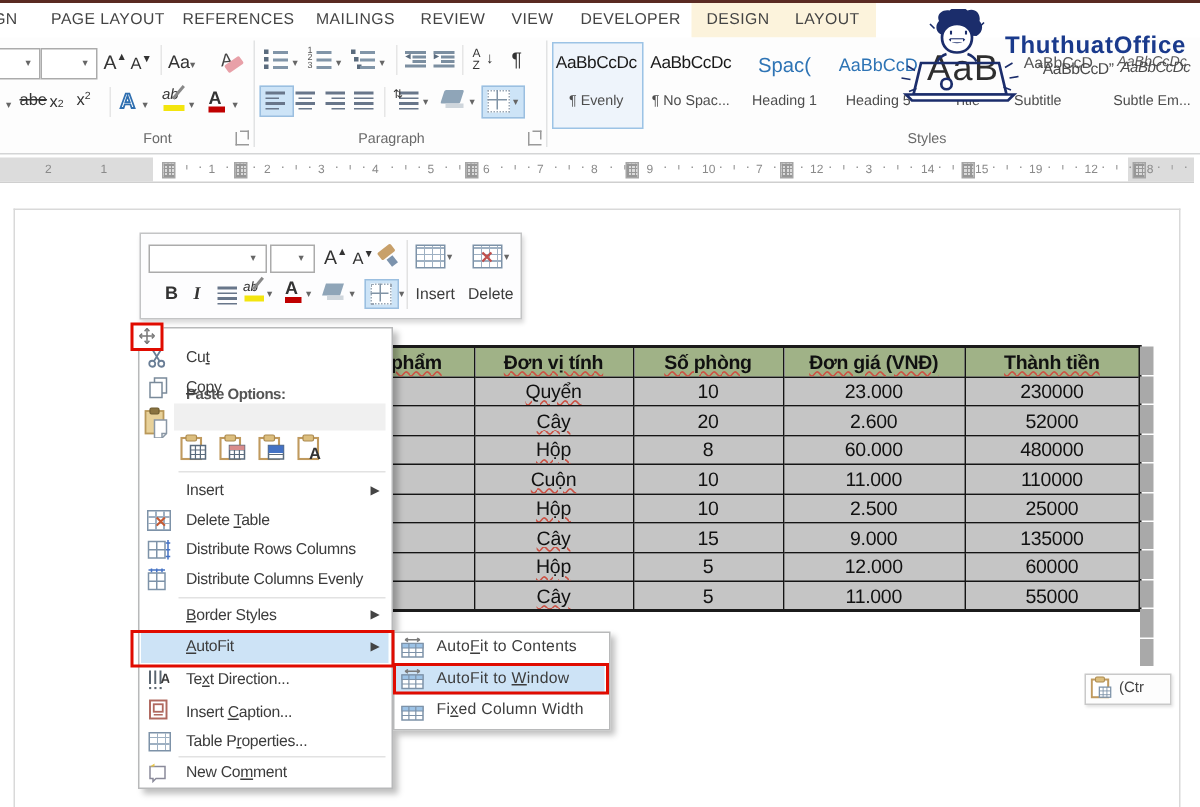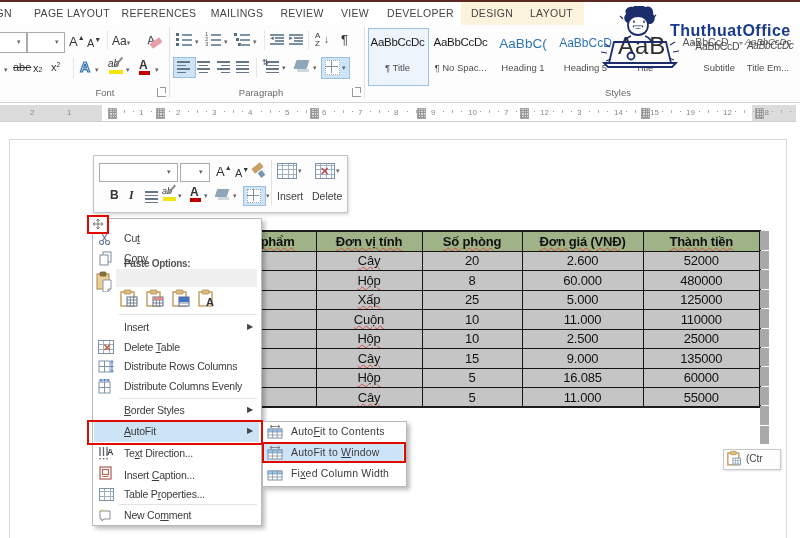--- a/index.html
+++ b/index.html
@@ -140,40 +140,40 @@
 <div class="a" style="left:295px;top:60px;width:13px;height:9px;background:#8fa5b8;transform:skewX(-18deg);border-radius:1px"></div>
 <div class="a" style="left:297px;top:69px;width:12px;height:3px;background:#cfd6dc"></div>
 <div class="a dd" style="left:313px;top:64px">▾</div>
 <div class="a" style="left:321px;top:57px;width:27px;height:20px;background:#cde4f7;border:1px solid #9bbfe0"></div>
 <div class="a" style="left:325px;top:60px;width:13px;height:13px;border:1px dotted #9aa7b5;background:#fff"></div>
 <div class="a" style="left:325px;top:66px;width:13px;height:1px;background:#8093a5"></div>
 <div class="a" style="left:331px;top:60px;width:1px;height:13px;background:#8093a5"></div>
 <div class="a dd" style="left:342px;top:64px">▾</div>
 <div class="a" style="left:368px;top:28px;width:59px;height:56px;border:1px solid #9cc3e5;background:#eef4fb;"></div>
 <div class="a" style="left:368px;top:36px;width:59px;text-align:center;white-space:nowrap;font-size:11.5px;letter-spacing:-.3px;color:#1a1a1a">AaBbCcDc</div>
-<div class="a" style="left:368px;top:62px;width:59px;text-align:center;font-size:9.5px;color:#4d4d4d;white-space:nowrap">¶ Title</div>
+<div class="a" style="left:368px;top:62px;width:59px;text-align:center;font-size:9.5px;color:#4d4d4d;white-space:nowrap">¶ Evenly</div>
 <div class="a" style="left:432px;top:28px;width:57px;height:56px;"></div>
 <div class="a" style="left:432px;top:36px;width:57px;text-align:center;white-space:nowrap;font-size:11.5px;letter-spacing:-.3px;color:#1a1a1a">AaBbCcDc</div>
 <div class="a" style="left:432px;top:62px;width:57px;text-align:center;font-size:9.5px;color:#4d4d4d;white-space:nowrap">¶ No Spac...</div>
 <div class="a" style="left:492px;top:28px;width:62px;height:56px;"></div>
-<div class="a" style="left:492px;top:36px;width:62px;text-align:center;white-space:nowrap;font-size:13.5px;color:#2e74b5">AaBbC(</div>
+<div class="a" style="left:492px;top:36px;width:62px;text-align:center;white-space:nowrap;font-size:13.5px;color:#2e74b5">Spac(</div>
 <div class="a" style="left:492px;top:62px;width:62px;text-align:center;font-size:9.5px;color:#4d4d4d;white-space:nowrap">Heading 1</div>
 <div class="a" style="left:556px;top:28px;width:59px;height:56px;"></div>
 <div class="a" style="left:556px;top:36px;width:59px;text-align:center;white-space:nowrap;font-size:12px;color:#2e74b5">AaBbCcD</div>
 <div class="a" style="left:556px;top:62px;width:59px;text-align:center;font-size:9.5px;color:#4d4d4d;white-space:nowrap">Heading 5</div>
 <div class="a" style="left:617px;top:28px;width:55px;height:56px;"></div>
 <div class="a" style="left:617px;top:36px;width:55px;text-align:center;white-space:nowrap;"></div>
 <div class="a" style="left:617px;top:62px;width:55px;text-align:center;font-size:9.5px;color:#4d4d4d;white-space:nowrap">Title</div>
 <div class="a" style="left:618px;top:32px;font-size:24px;color:#2e2e2e;letter-spacing:1px">AaB</div>
 <div class="a" style="left:676px;top:28px;width:59px;height:56px;"></div>
 <div class="a" style="left:676px;top:36px;width:59px;text-align:center;white-space:nowrap;font-size:10.5px;color:#555">AaBbCcD</div>
-<div class="a" style="left:676px;top:62px;width:59px;text-align:right;font-size:9.5px;color:#4d4d4d;white-space:nowrap">Subtitle</div>
+<div class="a" style="left:676px;top:62px;width:59px;text-align:left;font-size:9.5px;color:#4d4d4d;white-space:nowrap">Subtitle</div>
 <div class="a" style="left:739px;top:28px;width:58px;height:56px;"></div>
 <div class="a" style="left:739px;top:36px;width:58px;text-align:center;white-space:nowrap;font-size:9.5px;font-style:italic;color:#595959">AaBbCcDc</div>
-<div class="a" style="left:739px;top:62px;width:58px;text-align:center;font-size:9.5px;color:#4d4d4d;white-space:nowrap">Title Em...</div>
+<div class="a" style="left:739px;top:62px;width:58px;text-align:center;font-size:9.5px;color:#4d4d4d;white-space:nowrap">Subtle Em...</div>
 <div class="a" style="left:692px;top:40px;font-size:10.5px;color:#4a4a4a;letter-spacing:-.3px">“AaBbCcD”</div>
 <div class="a" style="left:747px;top:40px;font-size:10px;font-style:italic;color:#4a4a4a;letter-spacing:-.3px">AaBbCcDc</div>
 <div class="a" style="left:0;top:105px;width:796px;height:16px;background:#fff;border-bottom:1px solid #cfcfcf"></div>
 <div class="a" style="left:0;top:105px;width:102px;height:16px;background:#dcdcdc"></div>
 <div class="a" style="left:752px;top:105px;width:44px;height:16px;background:#dcdcdc"></div>
 <div class="num" style="left:30px;top:108px">2</div>
 <div class="num" style="left:67px;top:108px">1</div>
 <div class="num" style="left:139px;top:108px">1</div>
 <div class="num" style="left:176px;top:108px">2</div>
 <div class="num" style="left:212px;top:108px">3</div>
@@ -271,44 +271,44 @@
         <td></td>
         <td style="text-align:right;padding-right:21px"><span class="sq">Tên văn phòng phẩm</span></td>
         <td><span class="sq">Đơn vị tính</span></td>
         <td><span class="sq">Số phòng</span></td>
         <td><span class="sq">Đơn giá (VNĐ)</span></td>
         <td><span class="sq">Thành tiền</span></td>
       </tr>
 <tr style="height:19.5px;background:#c5c5c5">
 <td></td>
 <td></td>
+<td><span class="sq">Quyển</span></td>
+<td>10</td>
+<td>23.000</td>
+<td>230000</td>
+</tr>
+<tr style="height:19.5px;background:#c5c5c5">
+<td></td>
+<td></td>
 <td><span class="sq">Cây</span></td>
 <td>20</td>
 <td>2.600</td>
 <td>52000</td>
 </tr>
 <tr style="height:19.5px;background:#c5c5c5">
 <td></td>
 <td></td>
 <td><span class="sq">Hộp</span></td>
 <td>8</td>
 <td>60.000</td>
 <td>480000</td>
 </tr>
 <tr style="height:19.5px;background:#c5c5c5">
 <td></td>
 <td></td>
-<td><span class="sq">Xấp</span></td>
-<td>25</td>
-<td>5.000</td>
-<td>125000</td>
-</tr>
-<tr style="height:19.5px;background:#c5c5c5">
-<td></td>
-<td></td>
 <td><span class="sq">Cuộn</span></td>
 <td>10</td>
 <td>11.000</td>
 <td>110000</td>
 </tr>
 <tr style="height:19.5px;background:#c5c5c5">
 <td></td>
 <td></td>
 <td><span class="sq">Hộp</span></td>
 <td>10</td>
@@ -321,21 +321,21 @@
 <td><span class="sq">Cây</span></td>
 <td>15</td>
 <td>9.000</td>
 <td>135000</td>
 </tr>
 <tr style="height:19.5px;background:#c5c5c5">
 <td></td>
 <td></td>
 <td><span class="sq">Hộp</span></td>
 <td>5</td>
-<td>16.085</td>
+<td>12.000</td>
 <td>60000</td>
 </tr>
 <tr style="height:19.5px;background:#c5c5c5">
 <td></td>
 <td></td>
 <td><span class="sq">Cây</span></td>
 <td>5</td>
 <td>11.000</td>
 <td>55000</td>
 </tr>

